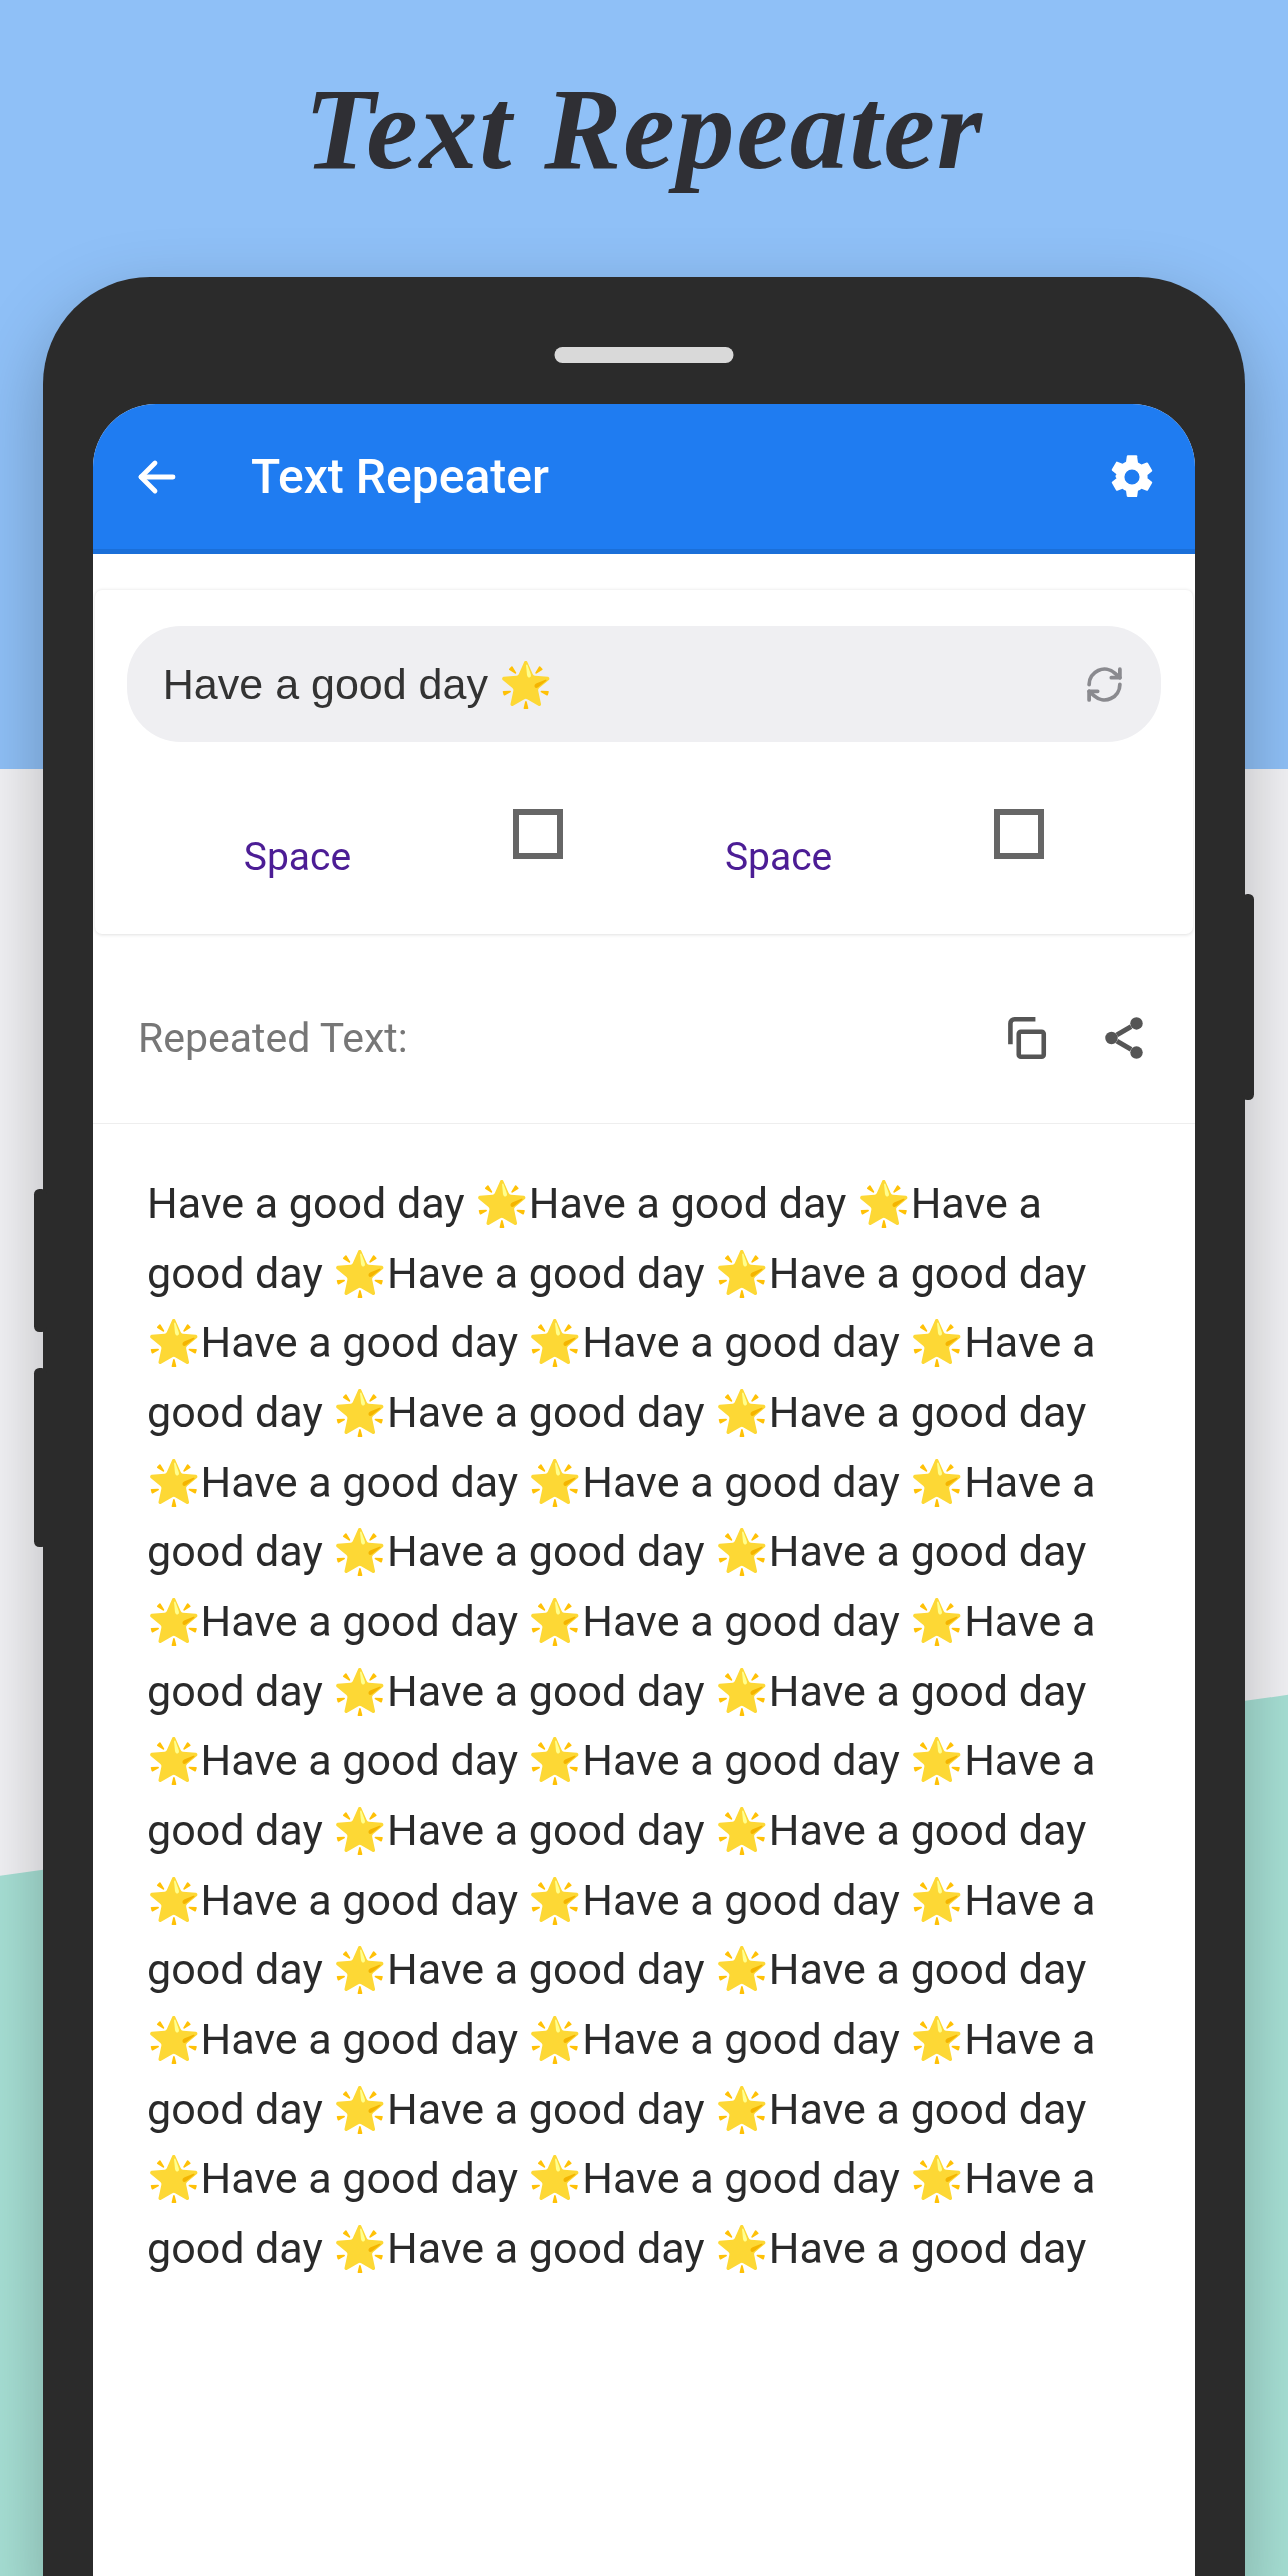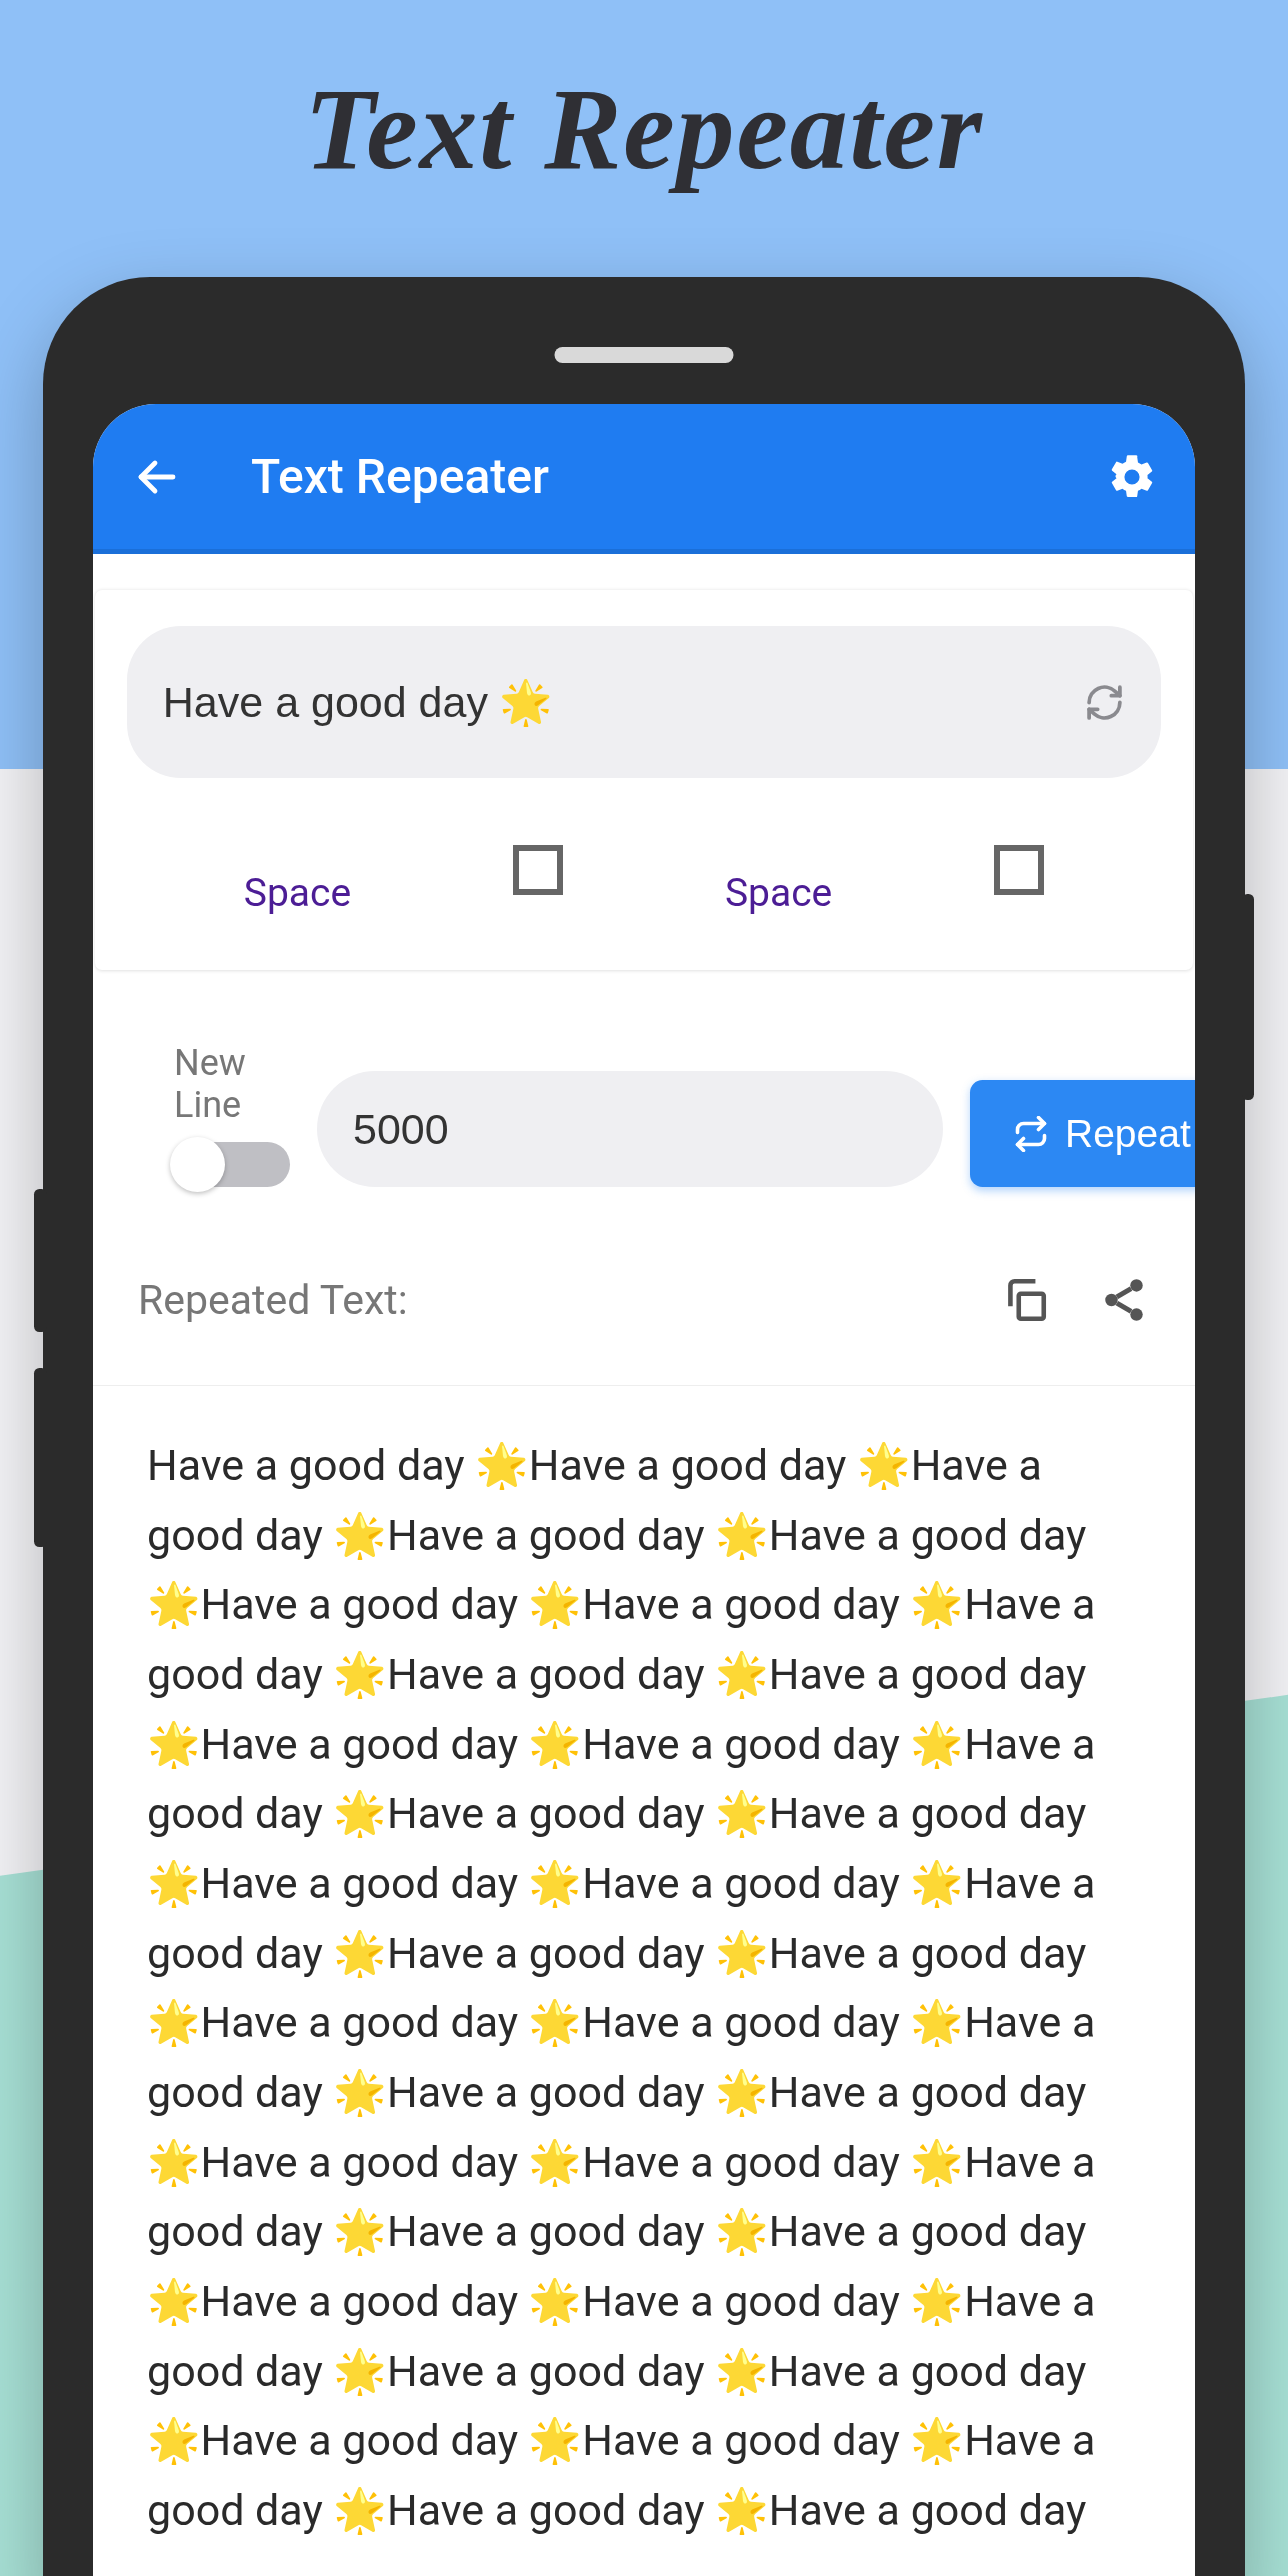--- a/index.html
+++ b/index.html
@@ -50,21 +50,21 @@
 
   .content { flex: 1; background: #fff; padding: 36px 0 0 0; }
 
   .card {
     margin: 0 auto 27px auto; width: calc(100% - 3.6px);
     background: #fff; border-radius: 7.2px; padding: 36px 32px 54px 32px;
     box-shadow: 0 0.9px 3.6px rgba(0,0,0,.12);
   }
 
   .input-wrap {
-    background: #efeff2; border-radius: 54px; height: 152px;
+    background: #efeff2; border-radius: 54px; height: 116px;
     display:flex; align-items:center; padding: 15px 36px;
   }
   .text-input {
     flex:1; border:none; background:transparent; font-size: 43px; color:#333; outline:none;
   }
   .refresh-icon { width:41px; height:41px; color:#888; }
 
   .check-row { display:flex; align-items:center; justify-content:space-around; padding: 45px 36px 0 36px; }
   .check-label { font-size: 39px; color:#4c1d95;margin-top:47px; }
   .checkbox { width:50px; height:50px; border:6.3px solid #666; background:#fff; }
@@ -143,38 +143,20 @@
           </div>
         </div>
         <div class="check-row">
           <span class="check-label">Space</span>
           <div class="checkbox"></div>
           <span class="check-label">Space</span>
           <div class="checkbox"></div>
         </div>
       </div>
 
-      <div class="row2">
-        <div class="nl-block">
-          <span class="nl-label">New Line</span>
-          <div class="toggle">
-            <div class="toggle-knob"></div>
-          </div>
-        </div>
-        <input class="count-input" type="text" value="5000" style="">
-        <button class="repeat-btn">
-          <svg width="36" height="36" viewBox="0 0 24 24" fill="none" stroke="#fff" stroke-width="2.4" stroke-linecap="round" stroke-linejoin="round">
-              <polyline points="17 1 21 5 17 9"></polyline>
-              <path d="M3 11V9a4 4 0 0 1 4-4h14"></path>
-              <polyline points="7 23 3 19 7 15"></polyline>
-              <path d="M21 13v2a4 4 0 0 1-4 4H3"></path>
-            </svg>
-          <span>Repeat</span>
-        </button>
-      </div>
 
       <div class="out-header">
         <span class="out-label">Repeated Text:</span>
         <div class="icon-btn">
           <svg width="50" height="50" viewBox="0 0 24 24" fill="none" stroke="#555" stroke-width="2.2">
               <rect x="9" y="9" width="12" height="12" rx="1"></rect>
               <path d="M5 15V5a2 2 0 0 1 2-2h10"></path>
             </svg>
         </div>
         <div class="icon-btn">

